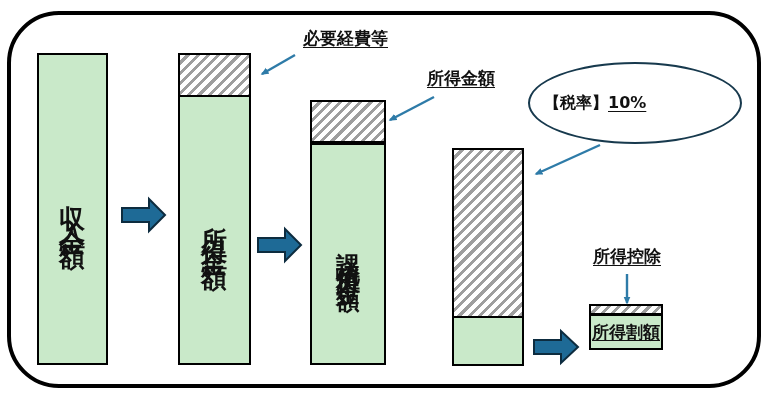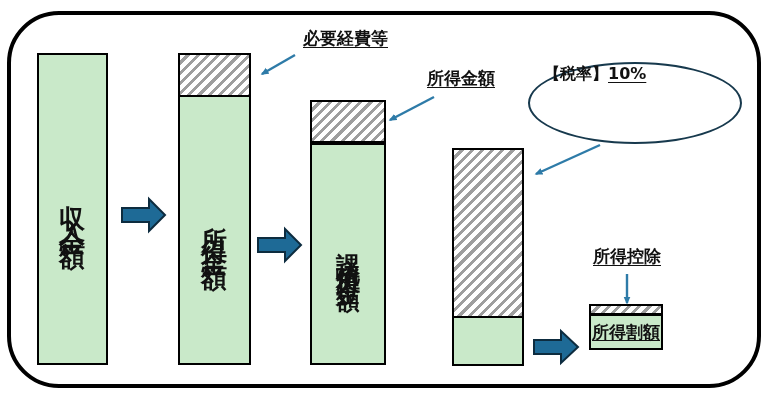--- a/index.html
+++ b/index.html
@@ -40,21 +40,21 @@
     position:absolute;font-weight:bold;font-size:17px;color:#111;
     text-decoration:underline;text-underline-offset:3px;white-space:nowrap;
   }
   .levy-label{
     font-weight:bold;font-size:17px;text-decoration:underline;text-underline-offset:2px;
     white-space:nowrap;
   }
   .ellipse{
     position:absolute;left:528px;top:62px;width:214px;height:82px;
     border:2.5px solid #17394d;border-radius:50%;background:#fff;
-    box-sizing:border-box;display:flex;flex-direction:column;
+    box-sizing:border-box;display:flex;flex-direction:column;justify-content:center;
     padding-left:14px;gap:7px;
   }
   .ellipse .l1{font-weight:bold;font-size:16px;white-space:nowrap;}
   .ellipse .l1 .rate{text-decoration:underline;text-underline-offset:3px;}
   .ellipse .l2{font-weight:bold;font-size:14.5px;white-space:nowrap;letter-spacing:-0.5px;}
   svg.overlay{position:absolute;left:0;top:0;width:783px;height:409px;pointer-events:none;}
 </style>
 </head>
 <body>
 

